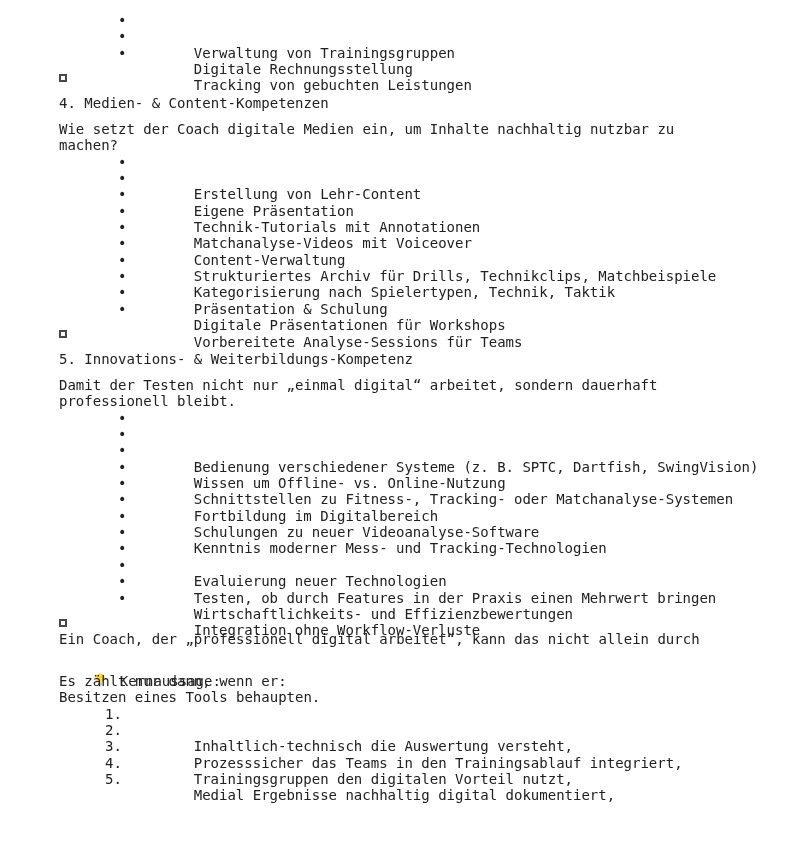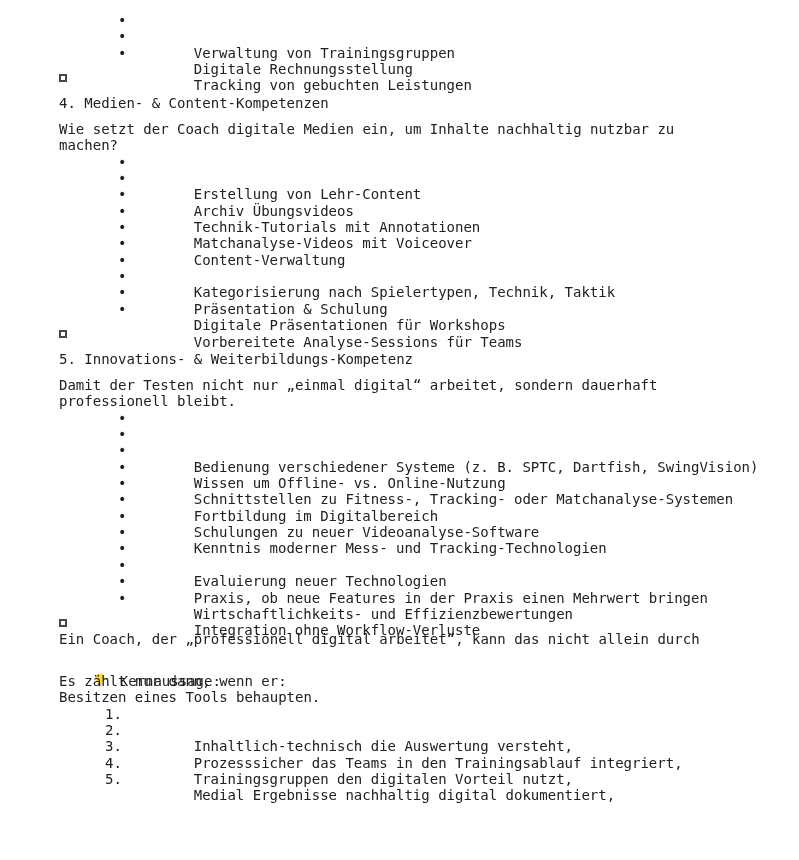--- a/index.html
+++ b/index.html
@@ -65,36 +65,37 @@
   <div class="row gap-above">4. Medien- &amp; Content-Kompetenzen</div>
   <div class="row gap-above">Wie setzt der Coach digitale Medien ein, um Inhalte nachhaltig nutzbar zu</div>
   <div class="row">machen?</div>
 
   <div class="row li">
     <span class="marker">•</span>
     <span>Erstellung von Lehr-Content</span>
   </div>
   <div class="row li">
     <span class="marker">•</span>
-    <span>Archiv Übungsvideos</span>
+    <span>Eigene Präsentation</span>
   </div>
   <div class="row li">
     <span class="marker">•</span>
     <span>Technik-Tutorials mit Annotationen</span>
   </div>
   <div class="row li">
     <span class="marker">•</span>
     <span>Matchanalyse-Videos mit Voiceover</span>
   </div>
   <div class="row li">
     <span class="marker">•</span>
     <span>Content-Verwaltung</span>
   </div>
   <div class="row li">
     <span class="marker">•</span>
+    <span>Strukturiertes Archiv für Drills, Technikclips, Matchbeispiele</span>
   </div>
   <div class="row li">
     <span class="marker">•</span>
     <span>Kategorisierung nach Spielertypen, Technik, Taktik</span>
   </div>
   <div class="row li">
     <span class="marker">•</span>
     <span>Präsentation &amp; Schulung</span>
   </div>
   <div class="row li">
@@ -141,21 +142,21 @@
   </div>
   <div class="row li">
     <span class="marker">•</span>
   </div>
   <div class="row li">
     <span class="marker">•</span>
     <span>Evaluierung neuer Technologien</span>
   </div>
   <div class="row li">
     <span class="marker">•</span>
-    <span>Praxis, ob neue Features in der Praxis einen Mehrwert bringen</span>
+    <span>Testen, ob durch Features in der Praxis einen Mehrwert bringen</span>
   </div>
   <div class="row li">
     <span class="marker">•</span>
     <span>Wirtschaftlichkeits- und Effizienzbewertungen</span>
   </div>
   <div class="row li">
     <span class="marker">•</span>
     <span>Integration ohne Workflow-Verluste</span>
   </div>
 

